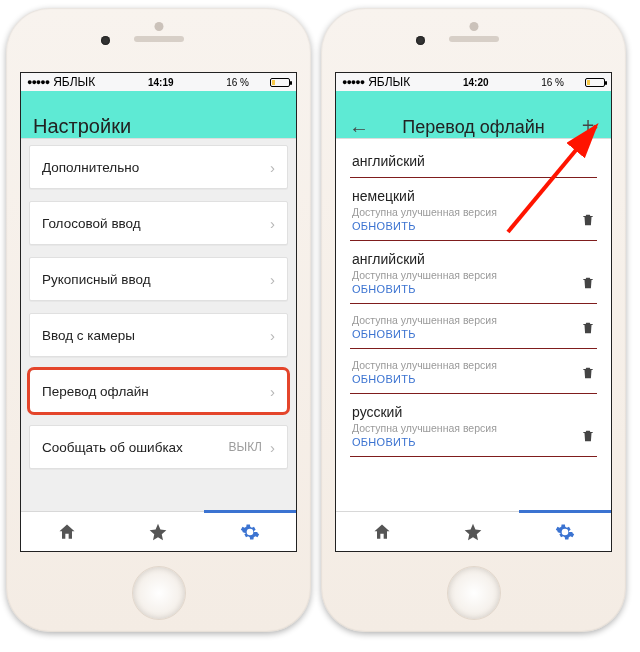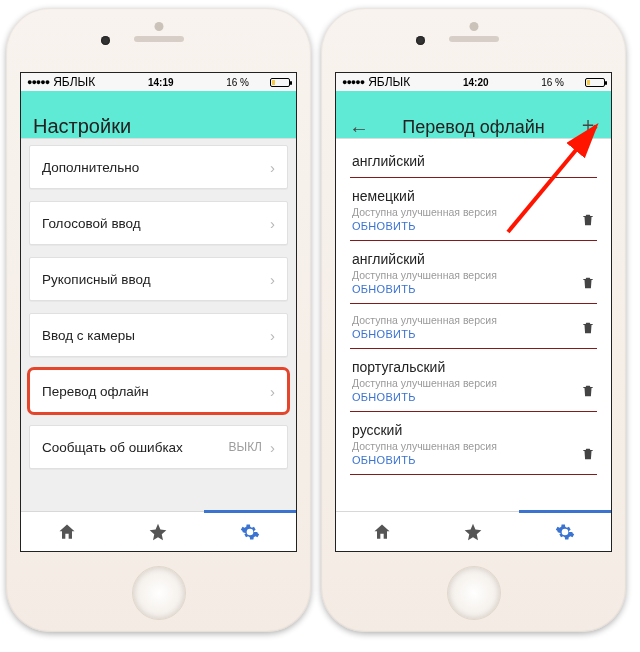--- a/index.html
+++ b/index.html
@@ -279,21 +279,20 @@
             <div class="info">
               <span class="sub">Доступна улучшенная версия</span>
               <span class="upd">ОБНОВИТЬ</span>
             </div>
             <span class="trash"><svg viewBox="0 0 24 24">
                 <path fill="currentColor" d="M6 7h12l-1 14H7L6 7zm3-4h6l1 2h4v2H4V5h4l1-2z"></path>
               </svg></span>
           </div>
           <div class="lang">
             <div class="info">
-              <span class="name">португальский</span>
               <span class="sub">Доступна улучшенная версия</span>
               <span class="upd">ОБНОВИТЬ</span>
             </div>
             <span class="trash"><svg viewBox="0 0 24 24">
                 <path fill="currentColor" d="M6 7h12l-1 14H7L6 7zm3-4h6l1 2h4v2H4V5h4l1-2z"></path>
               </svg></span>
           </div>
           <div class="lang">
             <div class="info">
               <span class="name">русский</span>

